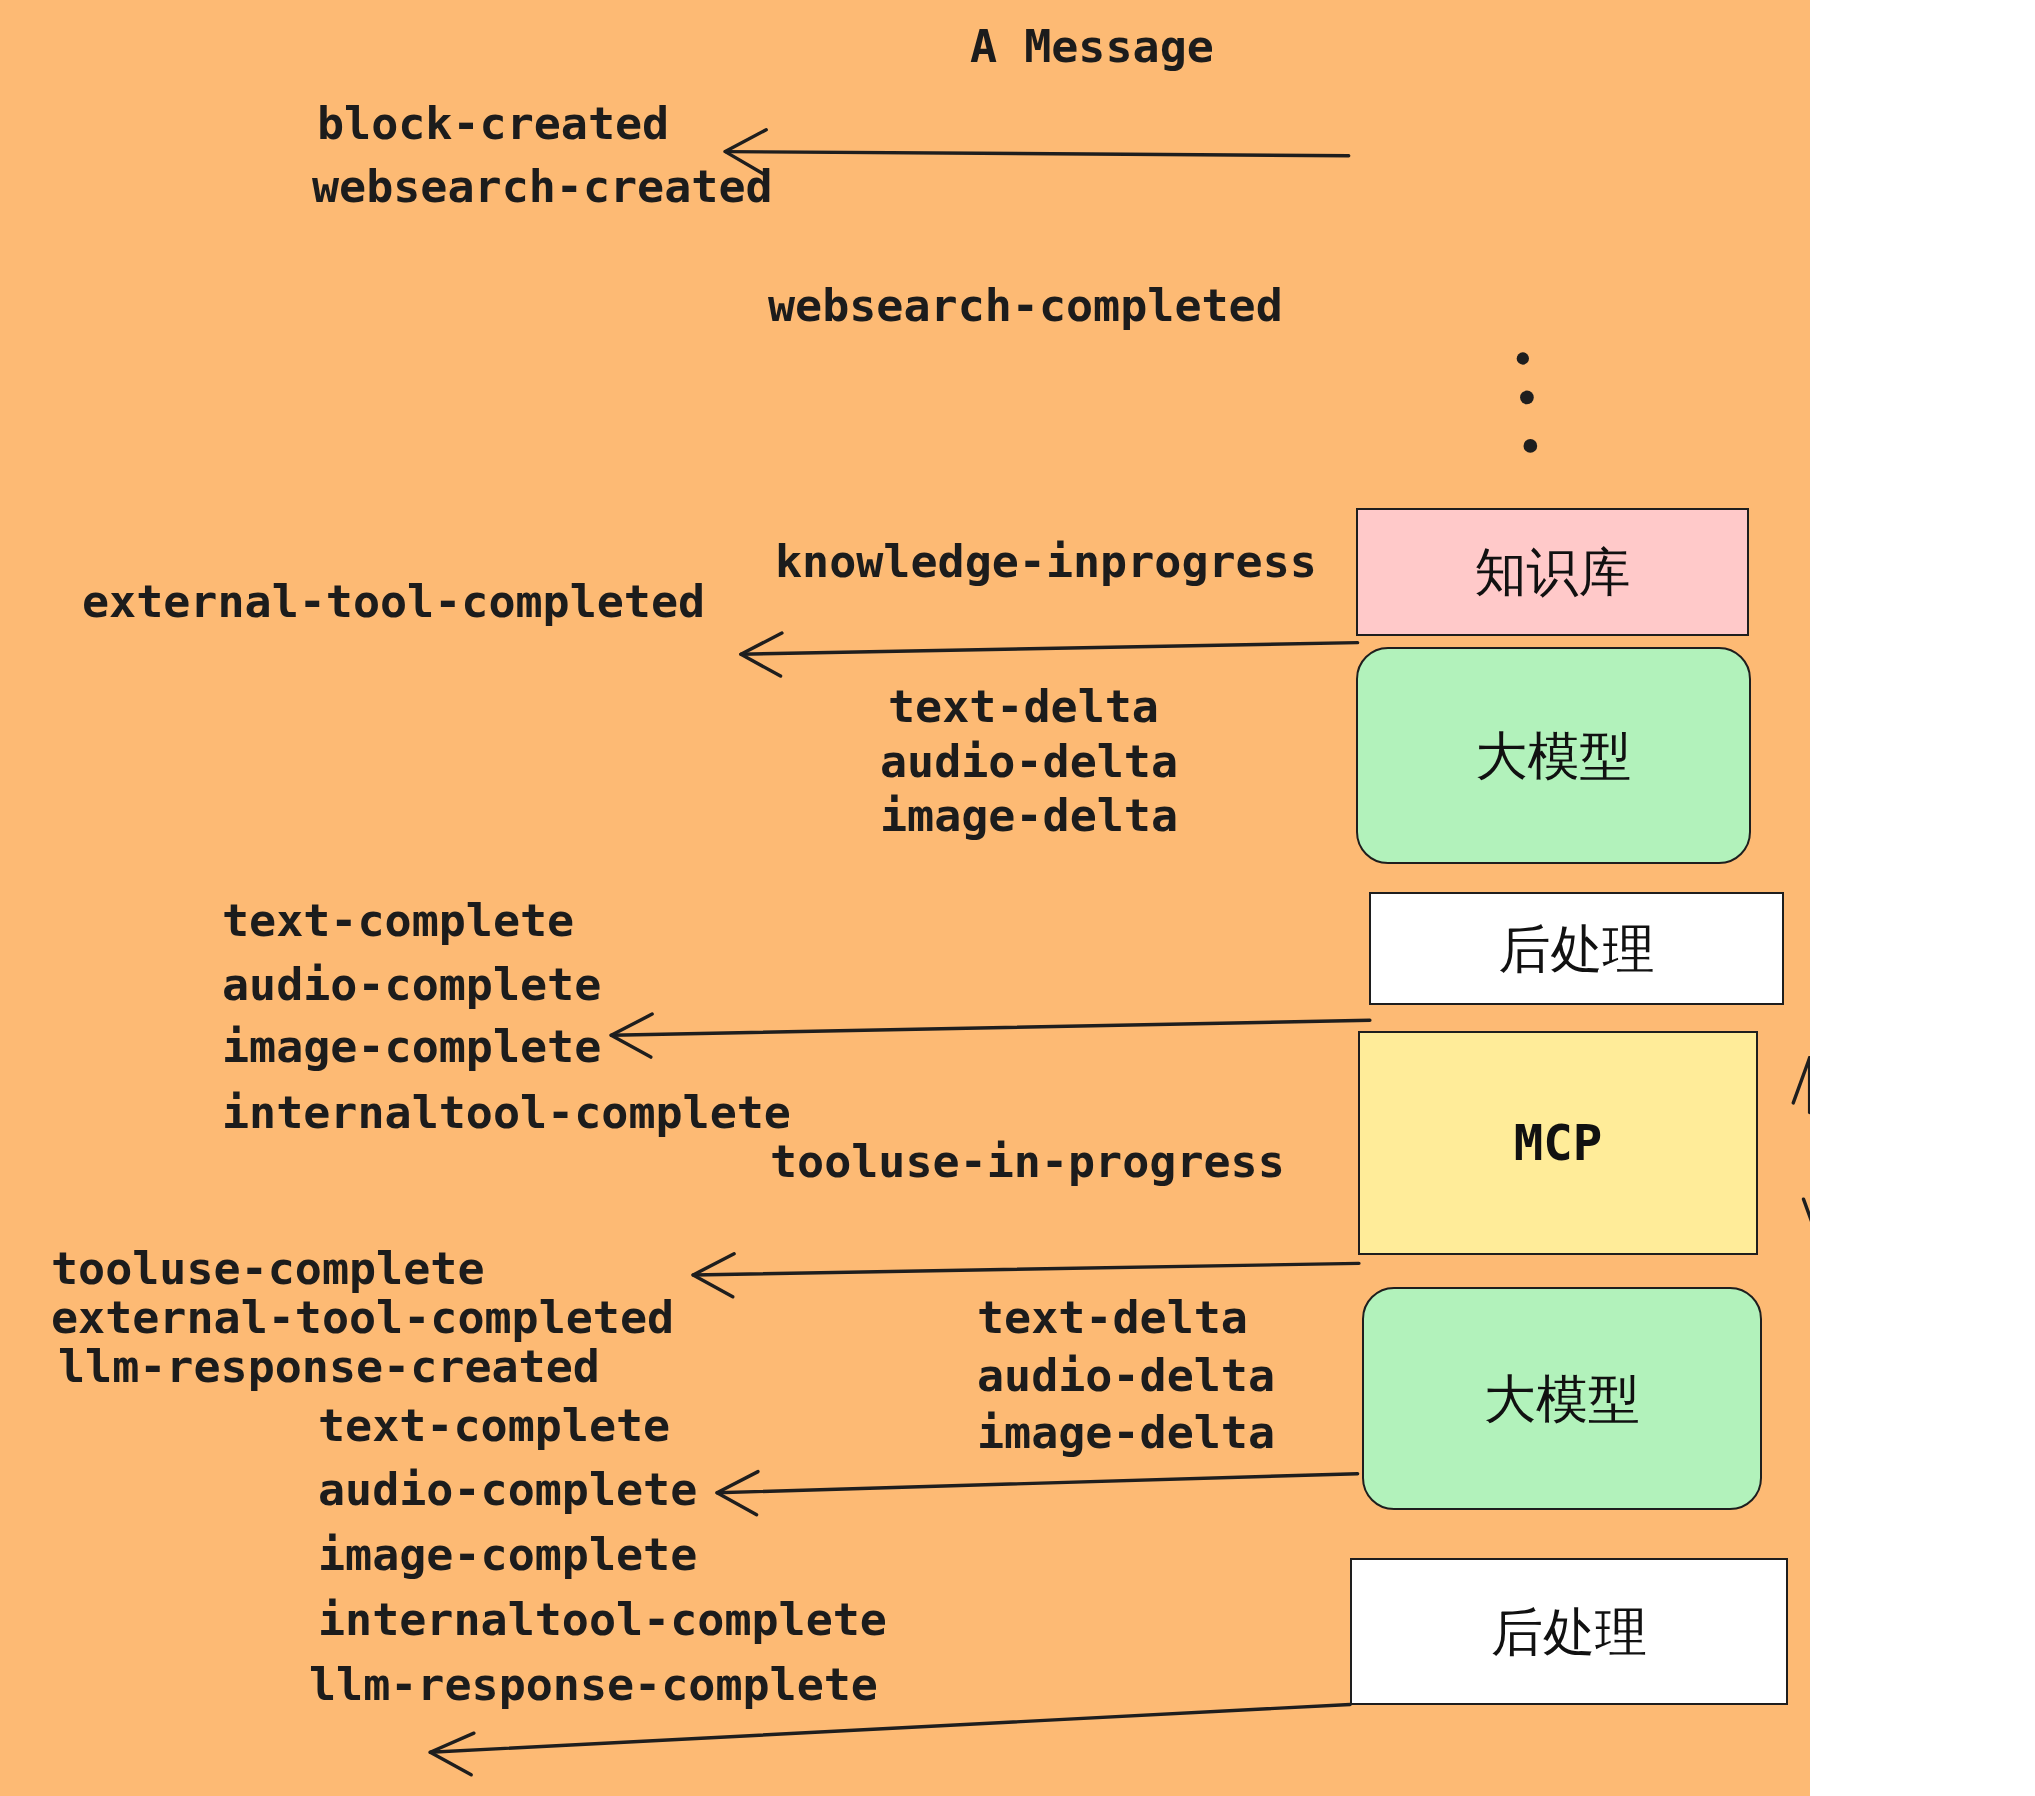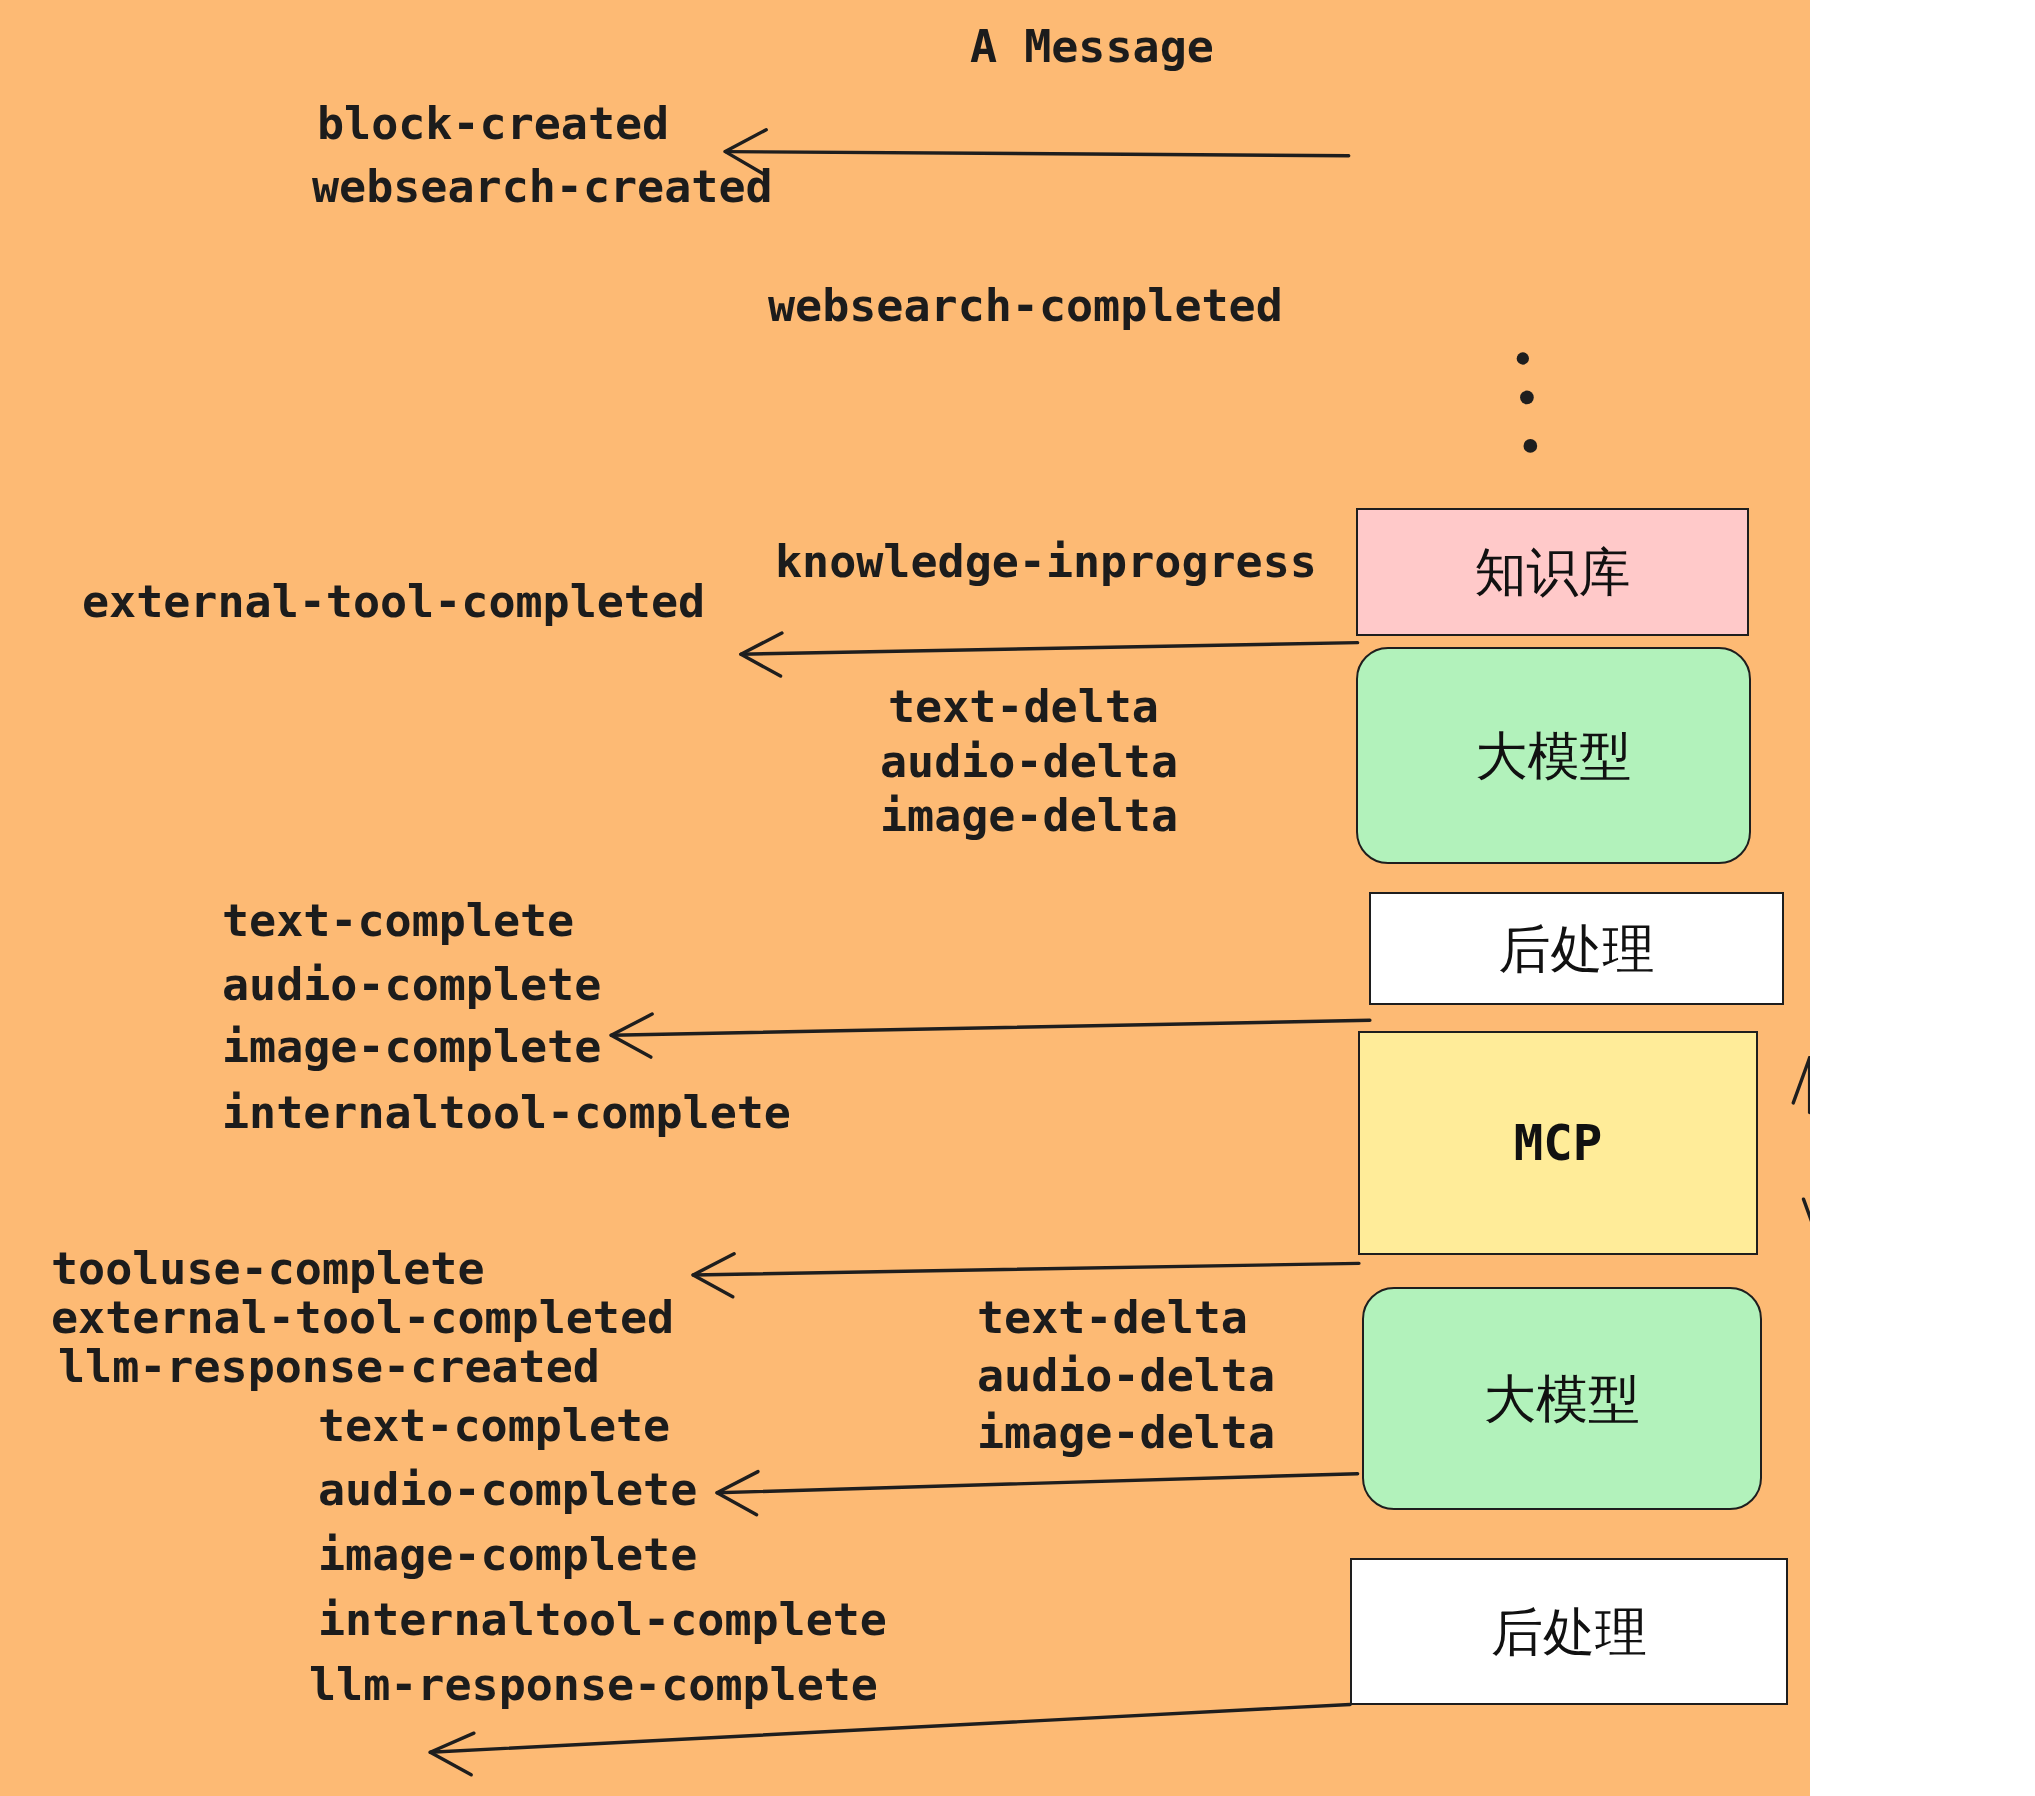--- a/index.html
+++ b/index.html
@@ -111,20 +111,21 @@
 
   <div class="ev" style="left:888px;top:706px">text-delta</div>
   <div class="ev" style="left:880px;top:761px">audio-delta</div>
   <div class="ev" style="left:880px;top:815px">image-delta</div>
 
   <div class="ev" style="left:222px;top:920px">text-complete</div>
   <div class="ev" style="left:222px;top:984px">audio-complete</div>
   <div class="ev" style="left:222px;top:1046px">image-complete</div>
   <div class="ev" style="left:222px;top:1112px">internaltool-complete</div>
 
+  <div class="ev" style="left:770px;top:1161px">tooluse-in-progress</div>
 
   <div class="ev" style="left:51px;top:1268px">tooluse-complete</div>
   <div class="ev" style="left:51px;top:1317px">external-tool-completed</div>
   <div class="ev" style="left:58px;top:1366px">llm-response-created</div>
 
   <div class="ev" style="left:977px;top:1317px">text-delta</div>
   <div class="ev" style="left:977px;top:1375px">audio-delta</div>
   <div class="ev" style="left:977px;top:1432px">image-delta</div>
 
   <div class="ev" style="left:318px;top:1425px">text-complete</div>

